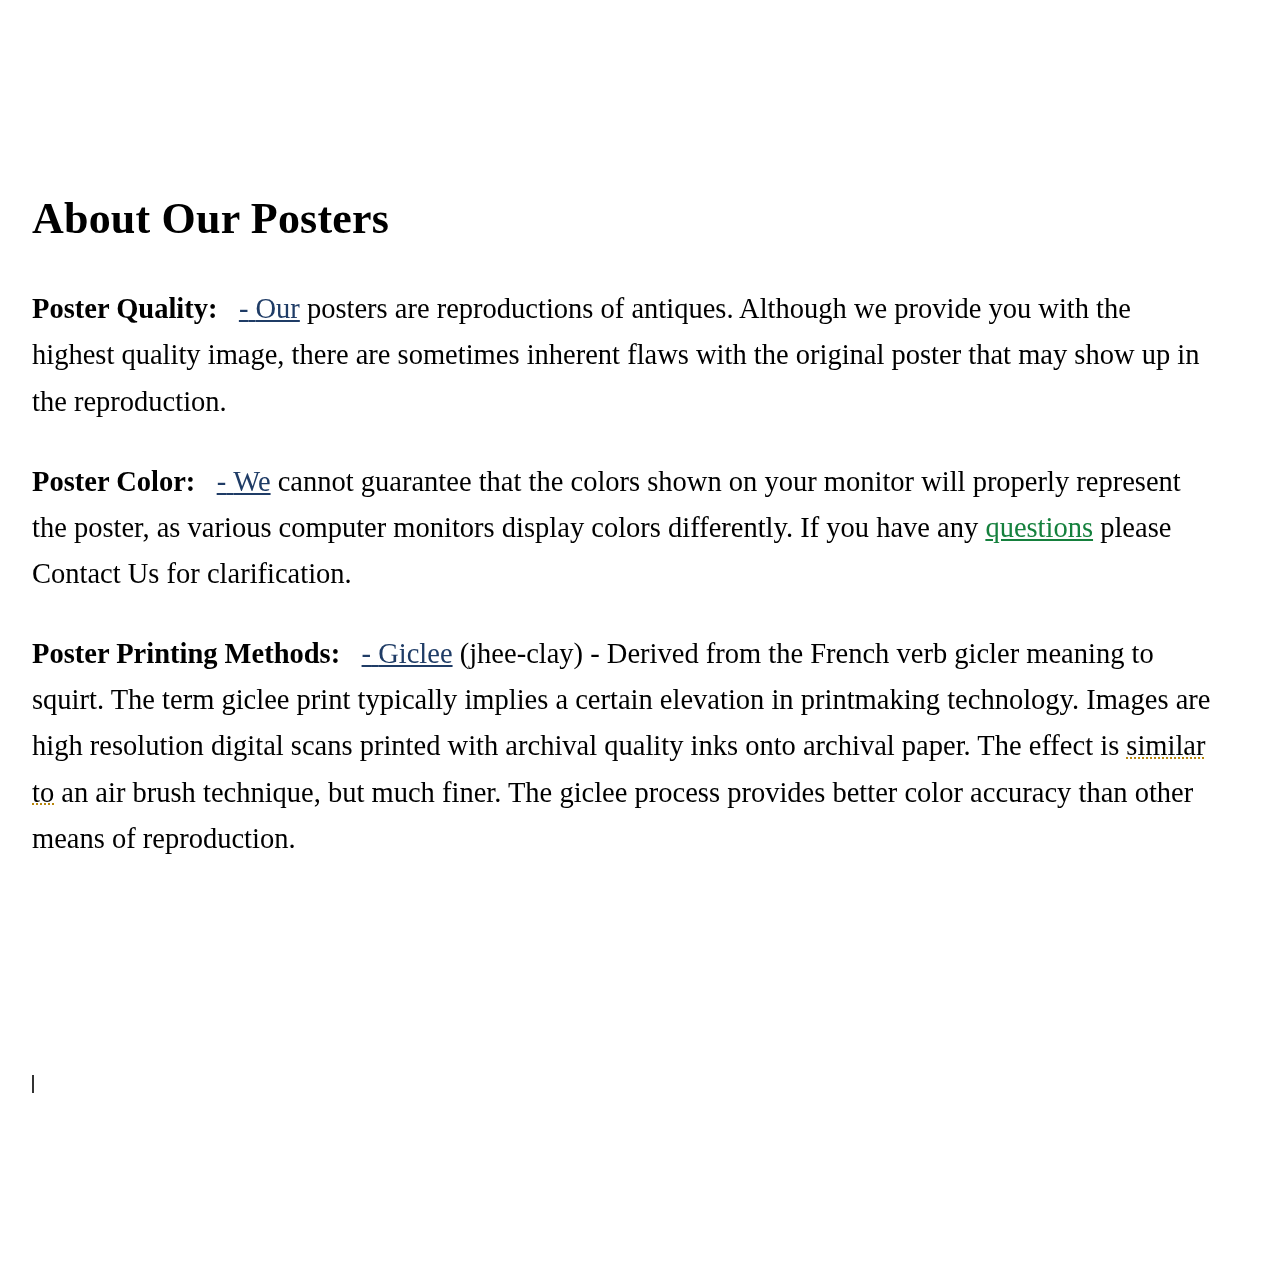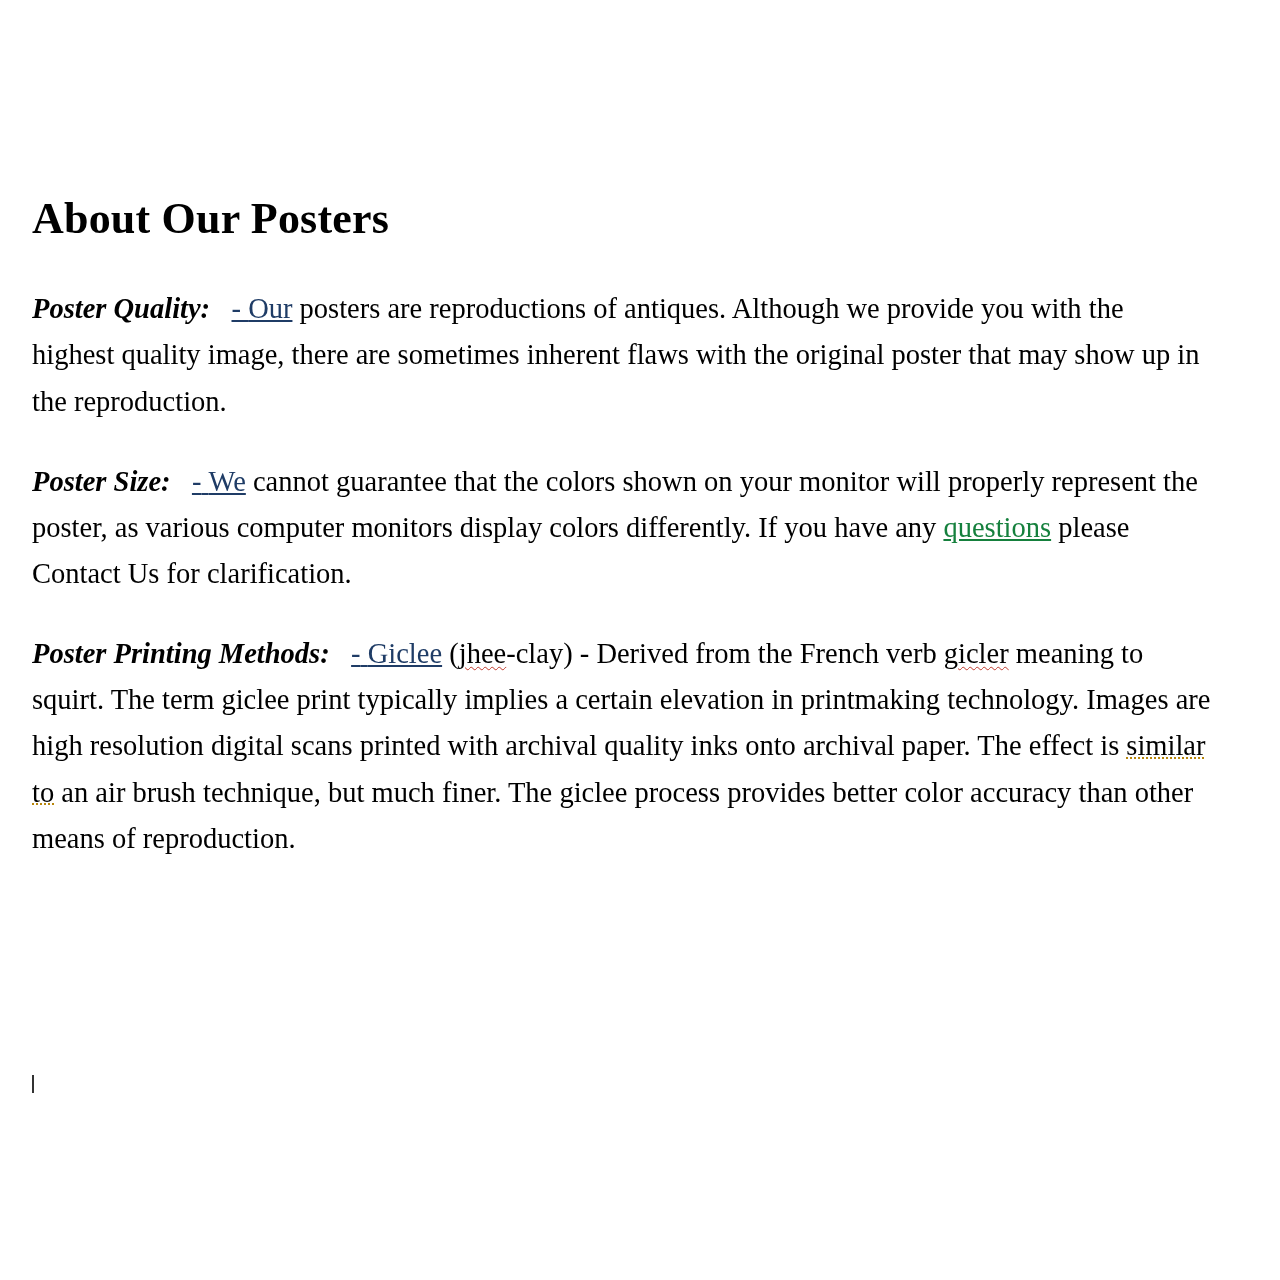--- a/index.html
+++ b/index.html
@@ -34,34 +34,32 @@
     line-height: 1.62;
     margin: 0 0 34px 0;
     text-align: left;
     max-width: 1180px;
   }
   .para:last-of-type {
     margin-bottom: 0;
   }
   .lead {
     font-weight: bold;
-    font-style: italic;
   }
   .dash-link {
     color: #1f3c66;
     text-decoration: underline;
     text-underline-offset: 2px;
   }
   .link {
     color: #15803d;
     text-decoration: underline;
     text-underline-offset: 2px;
   }
   .spell-red {
-    text-decoration: underline;
     text-decoration-style: wavy;
     text-decoration-color: #c0392b;
     text-decoration-thickness: 1px;
     text-underline-offset: 3px;
     margin-top: 16px;
   }
   .grammar-gold {
     text-decoration: underline;
     text-decoration-style: dotted;
     text-decoration-color: #b8860b;
@@ -83,21 +81,21 @@
 <div class="page">
 
   <h1 class="doc-title">About Our Posters</h1>
 
   <p class="para">
     <span class="lead">Poster Quality:</span>
     <span>&nbsp;&nbsp;</span><span class="dash-link">-</span><span class="dash-link">&nbsp;</span><span class="dash-link">Our</span><span> posters are reproductions of antiques. Although we provide you with the highest quality image, there are sometimes inherent flaws with the original poster that may show up in the reproduction.</span>
   </p>
 
   <p class="para">
-    <span class="lead">Poster Size:</span>
+    <span class="lead">Poster Color:</span>
     <span>&nbsp;&nbsp;</span><span class="dash-link">-</span><span class="dash-link">&nbsp;</span><span class="dash-link">We</span><span> cannot guarantee that the colors shown on your monitor will properly represent the poster, as various computer monitors display colors differently. If you have any </span><span class="link">questions</span><span> please Contact Us for clarification.</span>
   </p>
 
 
   <p class="para">
     <span class="lead">Poster Printing Methods:</span>
     <span>&nbsp;&nbsp;</span><span class="dash-link">-</span><span class="dash-link">&nbsp;</span><span class="dash-link">Giclee</span><span> (</span><span class="spell-red">jhee</span><span>-clay) - Derived from the French verb </span><span class="spell-red">gicler</span><span> meaning to squirt. The term giclee print typically implies a certain elevation in printmaking technology. Images are high resolution digital scans printed with archival quality inks onto archival paper. The effect is </span><span class="grammar-gold">similar to</span><span> an air brush technique, but much finer. The giclee process provides better color accuracy than other means of reproduction.</span>
   </p>
 
   <div class="caret"></div>

